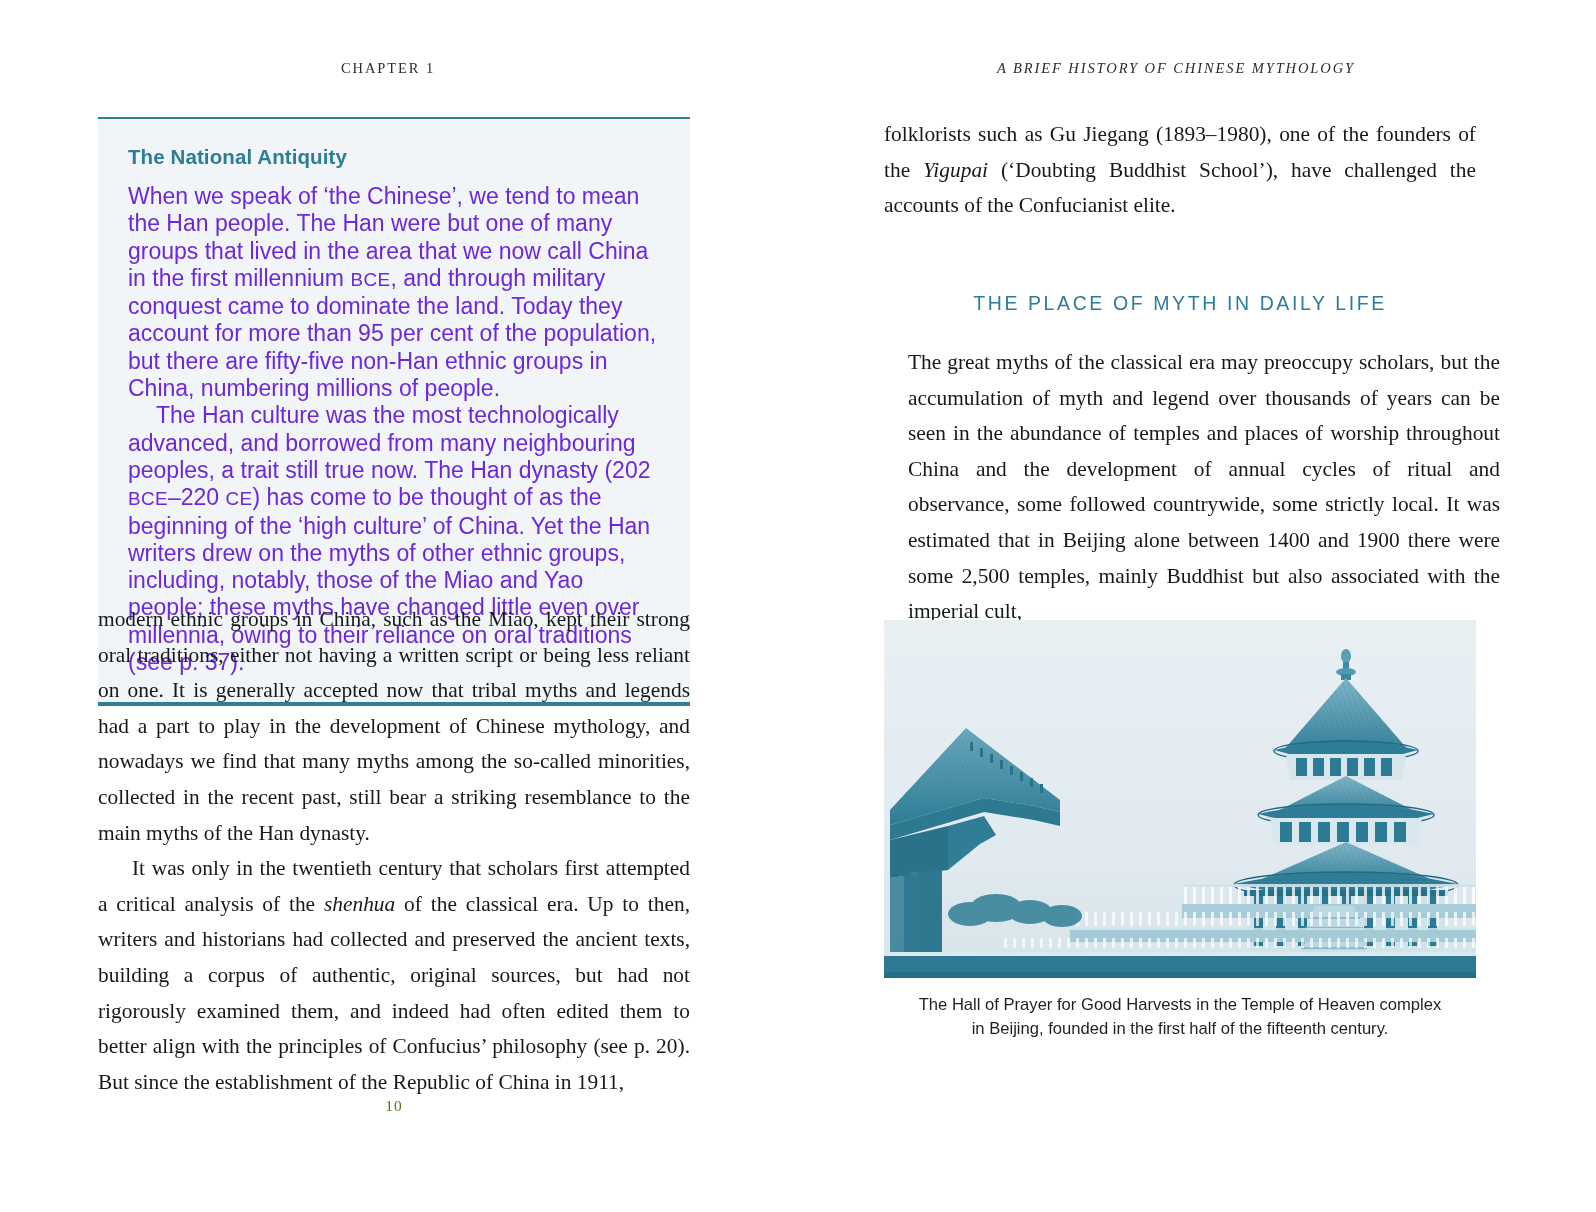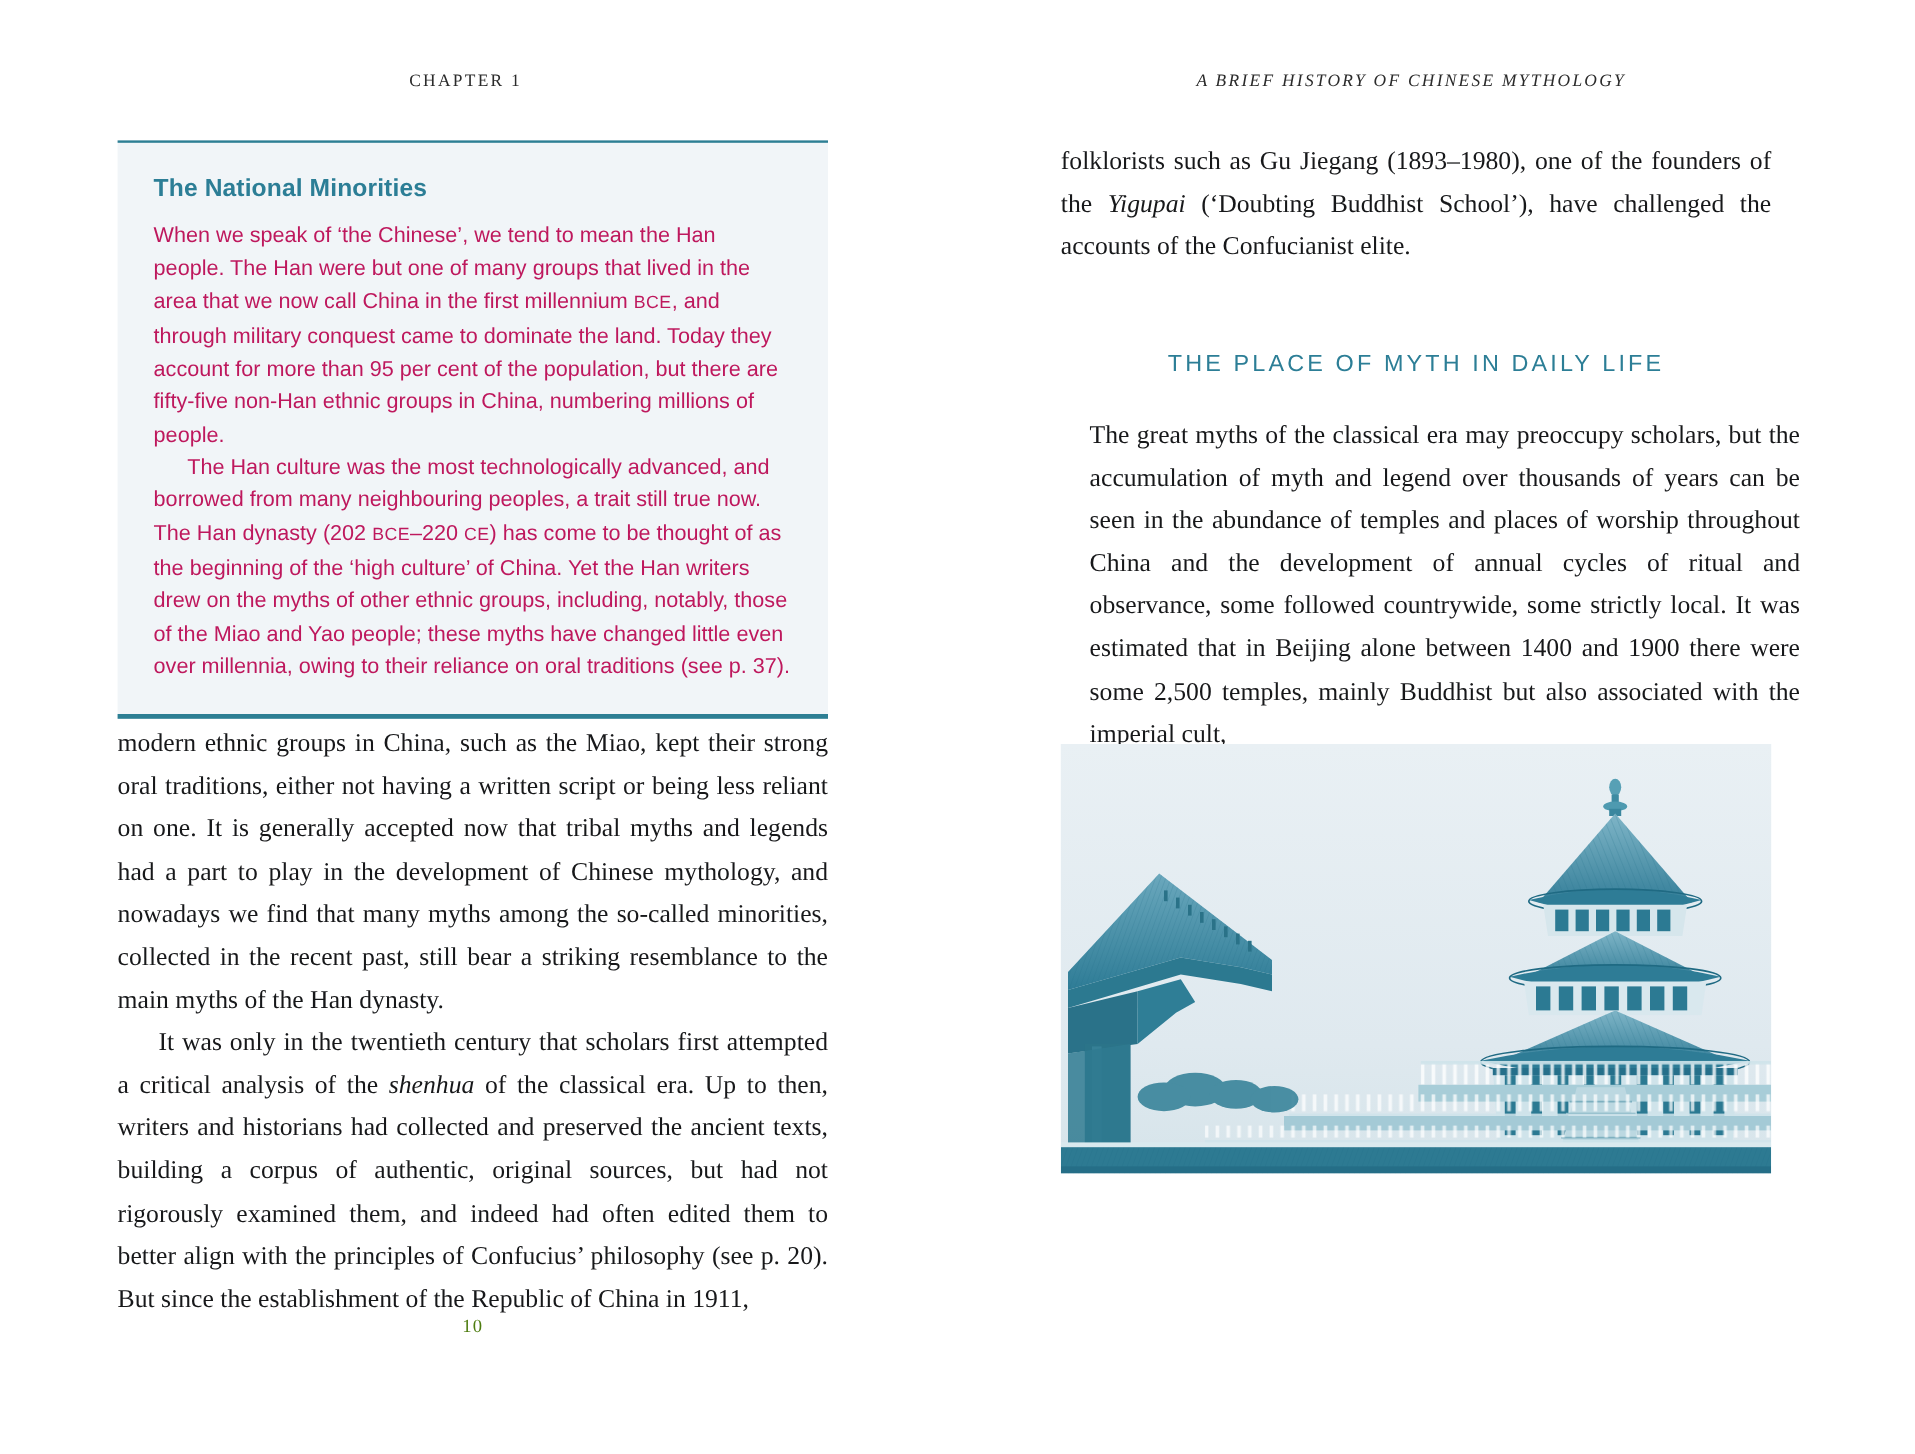--- a/index.html
+++ b/index.html
@@ -82,23 +82,23 @@
   .sidebar-title {
     font-family: "Liberation Sans", sans-serif;
     font-size: 20.5px;
     font-weight: 600;
     color: #2c7e96;
     margin: 0 0 14px 0;
     letter-spacing: 0.1px;
   }
   .sidebar-body {
     font-family: "Liberation Sans", sans-serif;
-    font-size: 18px;
+    font-size: 23px;
     line-height: 27.3px;
-    color: #be185d;
+    color: #6d28d9;
     text-align: left;
   }
   .sidebar-body p { margin: 0; }
   .sidebar-body p.indent { text-indent: 28px; }
   .smallcaps {
     font-size: 0.82em;
     letter-spacing: 0.4px;
   }
 
   
@@ -149,21 +149,21 @@
 <body>
 
 <div class="spread">
 
   <div class="running-head left">CHAPTER 1</div>
   <div class="running-head right">A BRIEF HISTORY OF CHINESE MYTHOLOGY</div>
 
   <div class="page verso">
 
     <div class="sidebar">
-      <div class="sidebar-title">The National Minorities</div>
+      <div class="sidebar-title">The National Antiquity</div>
       <div class="sidebar-body">
         <p><span>When we speak of ‘the Chinese’, we tend to mean the Han people. The Han were but one of many groups that lived in the area that we now call China in the first millennium </span><span class="smallcaps">BCE</span><span>, and through military conquest came to dominate the land. Today they account for more than 95 per cent of the population, but there are fifty-five non-Han ethnic groups in China, numbering millions of people.</span></p>
         <p class="indent"><span>The Han culture was the most technologically advanced, and borrowed from many neighbouring peoples, a trait still true now. The Han dynasty (202 </span><span class="smallcaps">BCE</span><span>–220 </span><span class="smallcaps">CE</span><span>) has come to be thought of as the beginning of the ‘high culture’ of China. Yet the Han writers drew on the myths of other ethnic groups, including, notably, those of the Miao and Yao people; these myths have changed little even over millennia, owing to their reliance on oral traditions (see p. 37).</span></p>
       </div>
     </div>
 
     <div class="col body-text" style="top: 602px;">
       <p>modern ethnic groups in China, such as the Miao, kept their strong oral traditions, either not having a written script or being less reliant on one. It is generally accepted now that tribal myths and legends had a part to play in the development of Chinese mythology, and nowadays we find that many myths among the so-called minorities, collected in the recent past, still bear a striking resemblance to the main myths of the Han dynasty.</p>
       <p class="indent"><span>It was only in the twentieth century that scholars first attempted a critical analysis of the </span><em>shenhua</em><span> of the classical era. Up to then, writers and historians had collected and preserved the ancient texts, building a corpus of authentic, original sources, but had not rigorously examined them, and indeed had often edited them to better align with the principles of Confucius’ philosophy (see p. 20). But since the establishment of the Republic of China in 1911,</span></p>
     </div>
@@ -328,17 +328,21 @@
             <ellipse cx="178" cy="296" rx="20" ry="11"></ellipse>
             <ellipse cx="86" cy="294" rx="22" ry="12"></ellipse>
           </g>
 
           <rect x="0" y="334" width="592" height="24" fill="#2d7a92"></rect>
           <rect x="0" y="334" width="592" height="24" fill="url(#tileP)" opacity="0.6"></rect>
           <rect x="0" y="332" width="592" height="4" fill="#d9e9ee"></rect>
           <rect x="0" y="352" width="592" height="6" fill="#256e87"></rect>
         </svg>
       </div>
+      <div class="figure-caption">
+        <span>The Hall of Prayer for Good Harvests in the Temple of Heaven complex</span><br>
+        <span>in Beijing, founded in the first half of the fifteenth century.</span>
+      </div>
     </div>
 
   </div>
 
 </div>
 
 </body></html>

